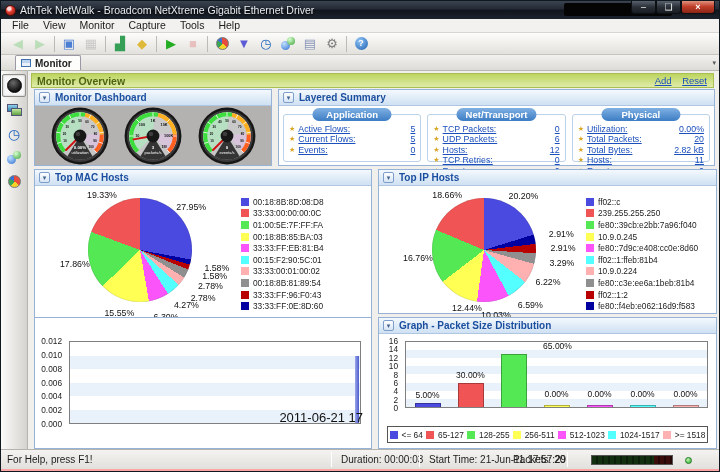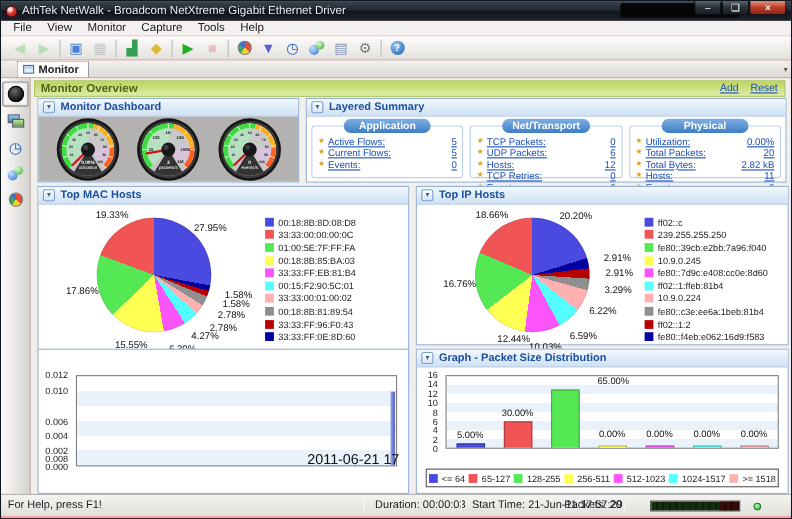--- a/index.html
+++ b/index.html
@@ -581,21 +581,21 @@
             </div>
           </div>
       </div>
     </div>
 
     <div class="panel" id="utilPanel">
       <div class="graph-body">
         <div class="util-ylabels">
             <span class="ylab" style="top: 0%;">0.012</span>
             <span class="ylab" style="top: 16.6667%;">0.010</span>
-            <span class="ylab" style="top: 33.3333%; margin-top: 48px;">0.008</span>
+            <span class="ylab" style="top: 33.3333%;">0.008</span>
             <span class="ylab" style="top: 50%;">0.006</span>
             <span class="ylab" style="top: 66.6667%;">0.004</span>
             <span class="ylab" style="top: 83.3333%;">0.002</span>
             <span class="ylab" style="top: 100%;">0.000</span>
           </div>
         <div class="util-area">
           <div class="util-spike" style="height: 83%;"></div>
         </div>
         <div class="util-xlabel">2011-06-21 17</div>
       </div>

